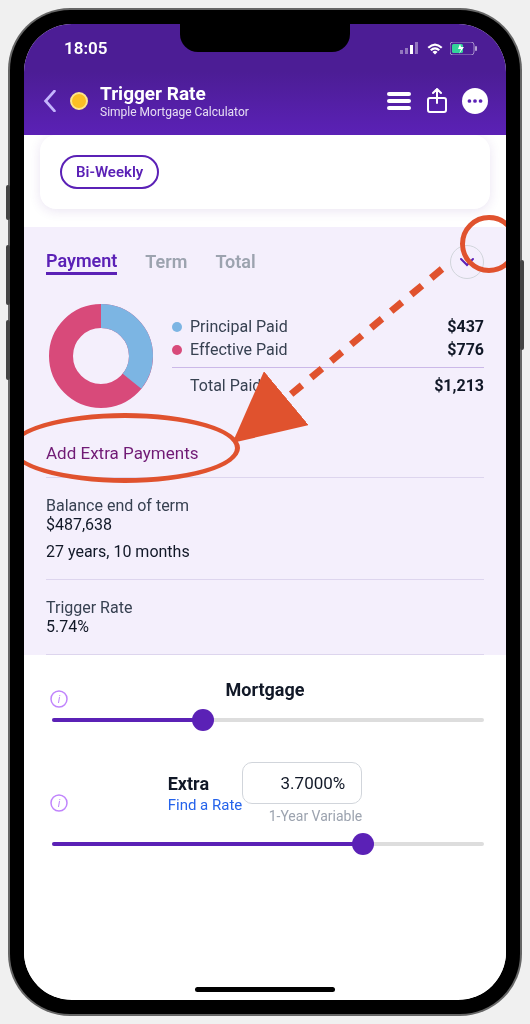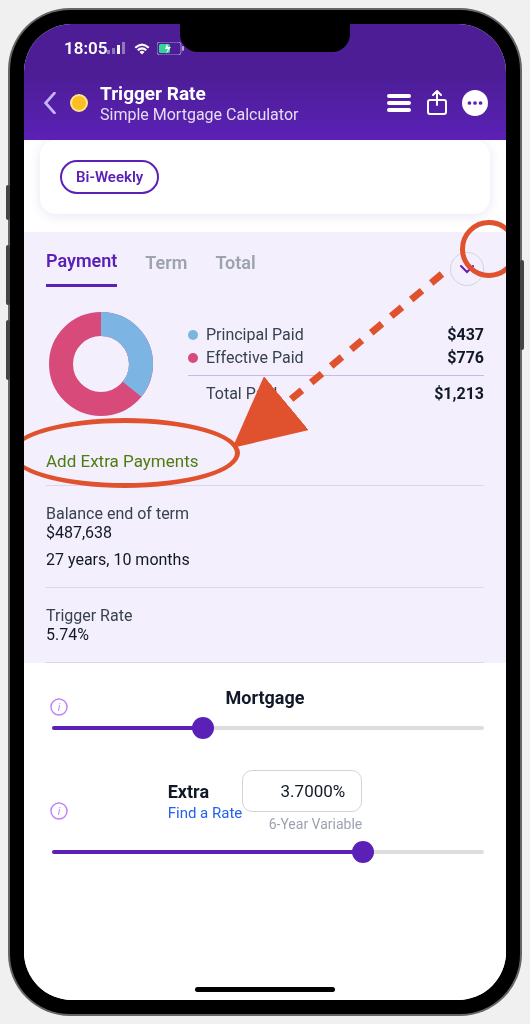--- a/index.html
+++ b/index.html
@@ -25,69 +25,69 @@
 }
 .side-btn { position: absolute; background: #444; border-radius: 3px; }
 .side-btn.left1 { left: -4px; top: 175px; width: 4px; height: 35px; }
 .side-btn.left2 { left: -4px; top: 235px; width: 4px; height: 60px; }
 .side-btn.left3 { left: -4px; top: 310px; width: 4px; height: 60px; }
 .side-btn.right1 { right: -4px; top: 250px; width: 4px; height: 90px; }
 .home-ind { position:absolute; bottom:8px; left:50%; transform:translateX(-50%); width:140px; height:5px; background:#000; border-radius:3px; z-index:50;}
 
 .status-bar {
   height: 48px; background: #4c1d95;
-  display: flex; align-items: center;
+  display: flex; justify-content: space-between; align-items: center;
   padding: 0 28px 0 40px; color: #fff;
   font-weight: 600; font-size: 17px;
 }
 .status-icons { display:flex; gap:6px; align-items:center;}
 .status-icons svg { display:block; }
 
 .app-header {
   background: linear-gradient(180deg, #4c1d95 0%, #5b21b6 100%);
   padding: 10px 18px 16px 18px;
   display: flex; align-items: center; gap: 12px;
   color: #fff;
 }
 .back-chev { width: 16px; color:#c4b5fd; }
 .dot-yellow { width: 18px; height: 18px; background: #fbbf24; border-radius: 50%; border:2px solid #fde68a;}
 .title-block { flex: 1; }
 .title-block .t1 { font-weight: 700; font-size: 19px; }
-.title-block .t2 { font-size: 16px; opacity: .85; }
+.title-block .t2 { font-size: 12px; opacity: .85; }
 .hdr-ico { width: 26px; display:flex; justify-content:center; }
 
 .screen { height: calc(100% - 48px - 64px); overflow: hidden; background:#fff; }
 
 .card-payment {
   margin: 0 16px 0 16px; background:#fff; border-radius:16px;
   padding: 20px 20px; box-shadow: 0 2px 12px rgba(80,30,150,.12);
   display:flex; justify-content:space-between; align-items:flex-end;
 }
 .card-payment .lbl { color:#5b21b6; font-size:16px; font-weight:600; display:flex; align-items:center; gap:6px;}
 .card-payment .amt { color:#4c1d95; font-size:34px; font-weight:800; margin-top:6px;}
 .pill {
   border:2px solid #5b21b6; color:#5b21b6; border-radius:999px;
   padding:6px 14px; font-size:15px; font-weight:600;
 }
 
 .section-lav { background:#f4effc; margin-top:18px; padding:18px 22px 0 22px;}
 .tabs { display:flex; gap:28px; font-size:18px; font-weight:600; align-items:center;}
-.tabs .tab { color:#9ca3af; padding-bottom:13px; }
+.tabs .tab { color:#9ca3af; padding-bottom:1px; }
 .tabs .tab.active { color:#5b21b6; border-bottom:3px solid #5b21b6;}
 .tabs-spacer {flex:1;}
 .exp-btn { width:34px;height:34px;border:1px solid #d1d5db;border-radius:50%;display:flex;align-items:center;justify-content:center;}
 
-.chart-row { display:flex; gap:32px; margin-top:22px; align-items:center;}
+.chart-row { display:flex; gap:16px; margin-top:22px; align-items:center;}
 .donut { position:relative; width:110px; height:110px;}
 .legend { flex:1; font-size:16px; color:#374151;}
 .legend .row { display:flex; align-items:center; justify-content:space-between; padding:2px 0;}
 .legend .row .val { font-weight:700; color:#111827;}
 .legend .ldot { width:10px;height:10px;border-radius:50%;display:inline-block;margin-right:8px;}
 .legend hr { border:none;border-top:1px solid #cbb8e8;margin:6px 0;}
-.add-extra { color:#4d7c0f; font-size:17px; margin:32px 0 14px 0; display:inline-block;}
+.add-extra { color:#701a75; font-size:17px; margin:32px 0 14px 0; display:inline-block;}
 
 .kv-block { border-top:1px solid #ddd5ee; padding:14px 0; }
 .kv-row { display:flex; justify-content:space-between; font-size:16px; color:#374151; padding:4px 0;flex-direction:column;}
 .kv-row .v { color:#111827;}
 
 .white-section { padding:24px 22px 10px 22px;}
 .slider-lbl-row { display:flex; justify-content:center; align-items:center;}
 .slider-lbl-row .lbl { font-size:18px; font-weight:700; color:#111827;}
 .slider-lbl-row .sub { color:#2563eb; font-size:15px; margin-top:2px;}
 .val-box { border:1px solid #d1d5db; border-radius:10px; padding:10px 16px; font-size:17px; color:#111827; min-width:120px; text-align:right;}
@@ -260,21 +260,21 @@
       </div>
 
       <div class="white-section" style="position:relative; padding-top:30px;">
         <div class="slider-lbl-row">
           <div>
             <div class="lbl">Extra</div>
             <div class="sub">Find a Rate</div>
           </div>
           <div style="text-align:right;">
             <div class="val-box">3.7000%</div>
-            <div class="rate-note">6-Year Variable</div>
+            <div class="rate-note">1-Year Variable</div>
           </div>
         </div>
         <div class="slider-wrap">
           <svg class="info-i" style="top:-48px;" viewBox="0 0 18 18">
               <circle cx="9" cy="9" r="8" fill="none" stroke="currentColor" stroke-width="1.5"></circle>
               <text x="9" y="13" text-anchor="middle" font-size="11" fill="currentColor" font-style="italic" font-family="serif">i</text>
             </svg>
           <div class="slider-track">
             <div class="slider-fill" style="width:72%;"></div>
             <div class="slider-thumb" style="left:calc(72% - 11px);"></div>

